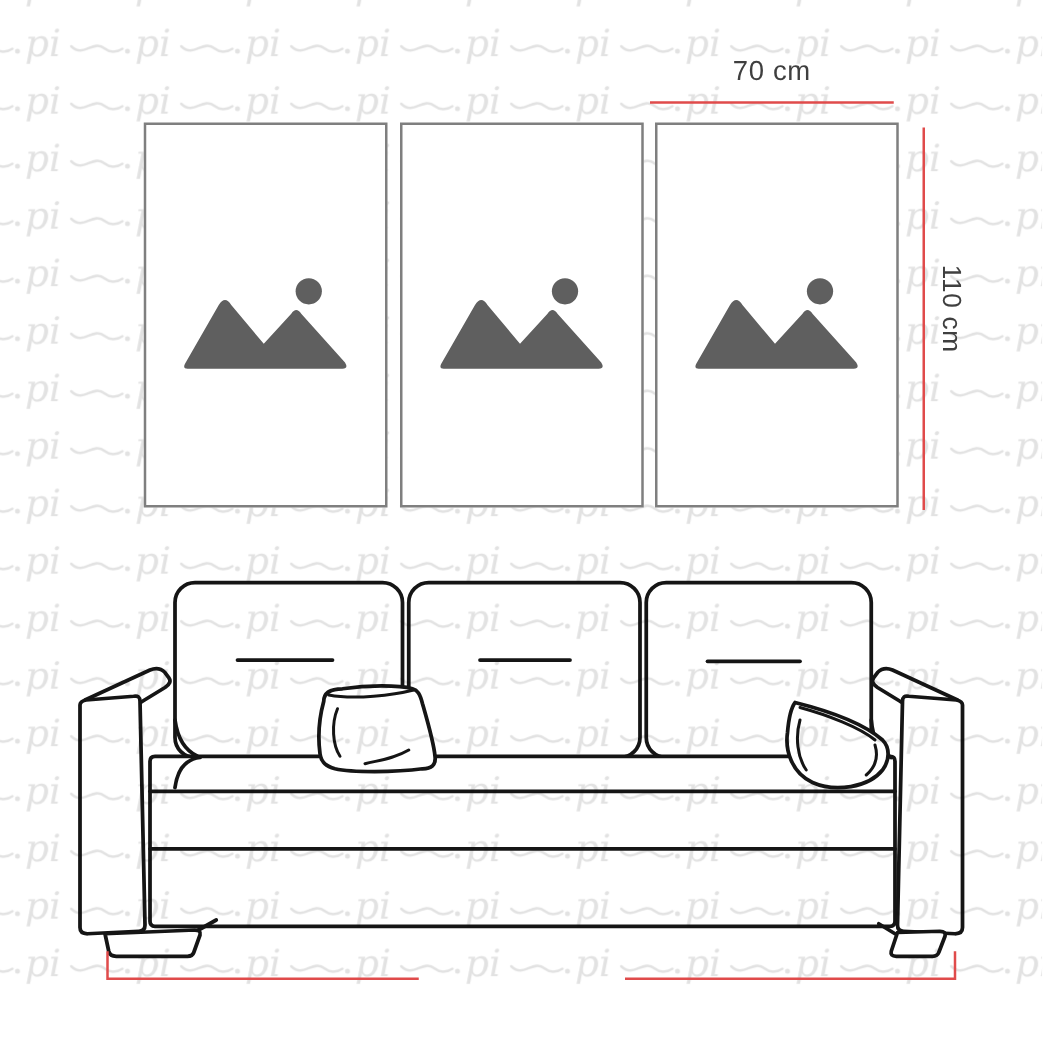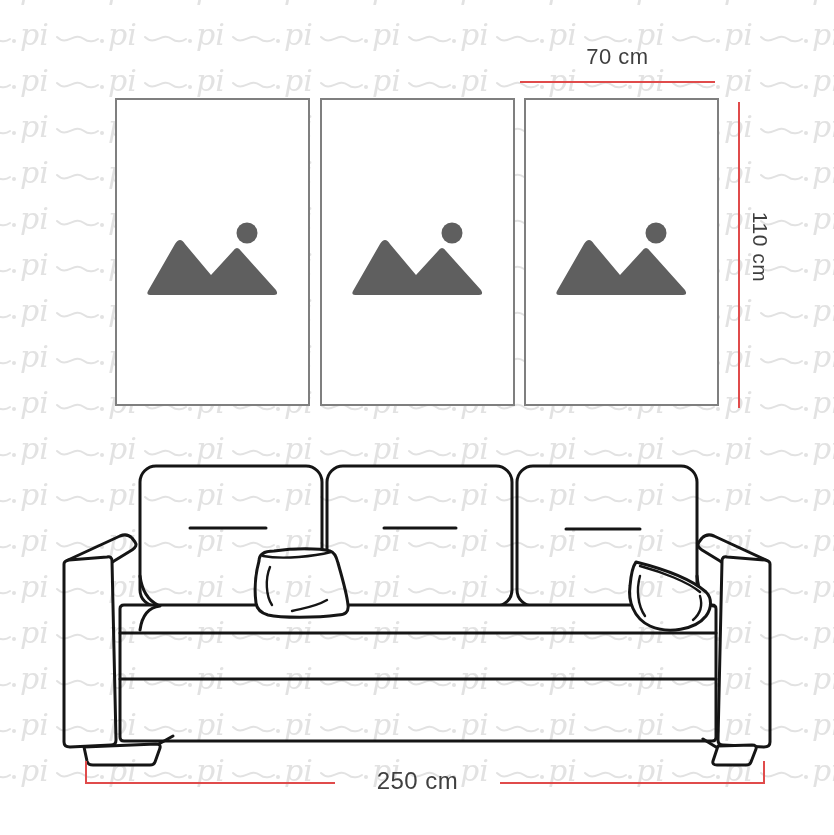--- a/index.html
+++ b/index.html
@@ -126,15 +126,14 @@
 
   <div class="dim dim-top"></div>
   <div class="dim dim-right"></div>
   <div class="dim dim-bl"></div>
   <div class="dim dim-br"></div>
   <div class="dim tick-l"></div>
   <div class="dim tick-r"></div>
 
   <div class="lbl lbl-top">70 cm</div>
   <div class="lbl lbl-right">110 cm</div>
-  <div class="lbl lbl-bottom">250 cm</div>
 
 </div>
 
 </body></html>

